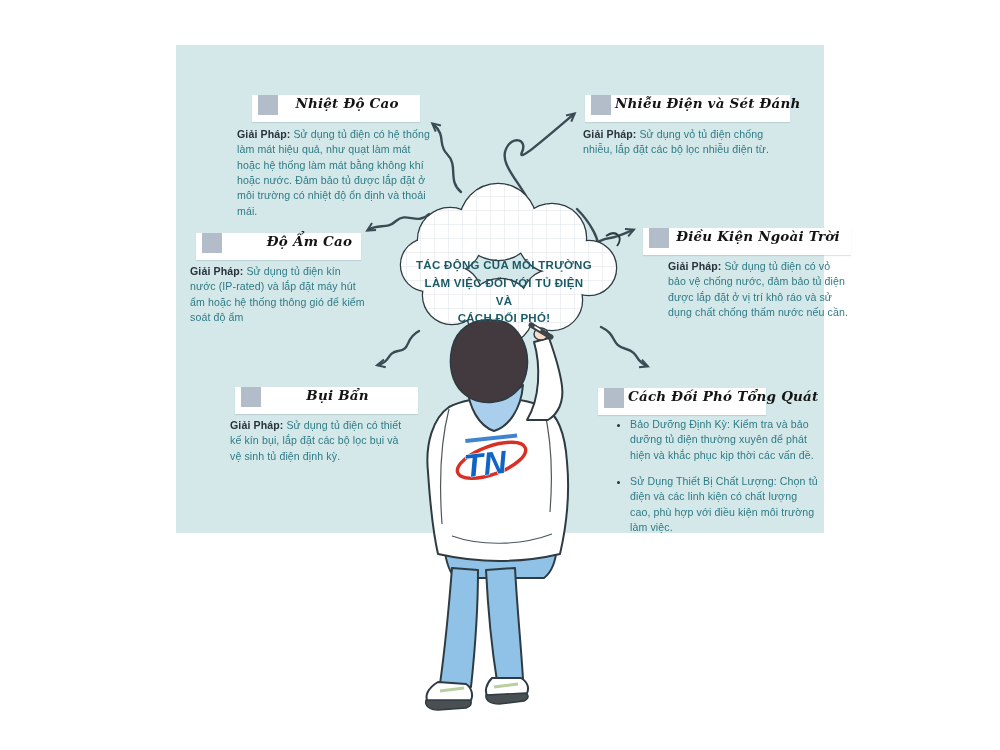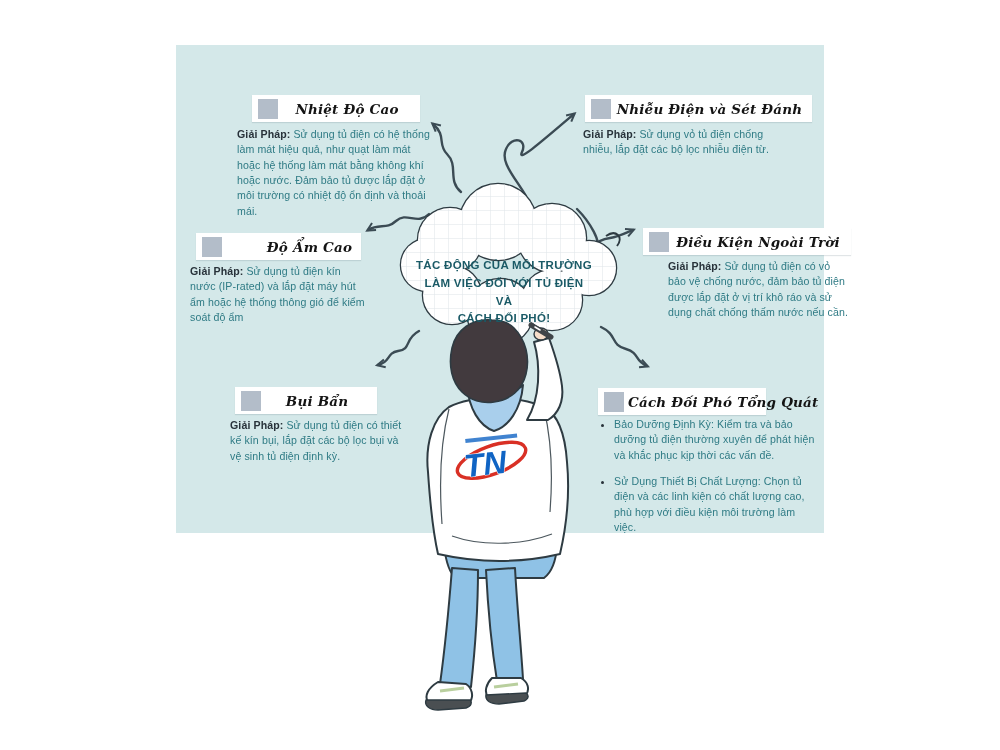--- a/index.html
+++ b/index.html
@@ -9,50 +9,50 @@
   }
   .panel{
     position:absolute;left:176px;top:45px;width:648px;height:488px;
     background:#d4e8e9;z-index:1;
   }
   svg.art{position:absolute;left:0;top:0;z-index:2;pointer-events:none;}
   .layer{position:absolute;left:0;top:0;width:1000px;height:750px;z-index:3;}
 
   .hdr{
     position:absolute;height:27px;background:#ffffff;
-    display:flex;align-items:center;box-shadow:0 1px 1px rgba(90,110,120,.18);
+    display:flex;box-shadow:0 1px 1px rgba(90,110,120,.18);
   }
   .sq{width:20px;height:20px;background:#b3bdc9;margin-left:6px;flex:0 0 auto;}
   .hdr-t{
     flex:1;text-align:center;
     font-family:"DejaVu Serif", serif;font-style:italic;font-weight:600;
     font-size:13.5px;color:#141414;letter-spacing:.2px;white-space:nowrap;
     padding:0 8px 0 4px;
   }
   .body-txt{
     position:absolute;font-size:10.6px;line-height:1.45;color:#2f7b85;
     letter-spacing:.1px;
   }
   .lbl{font-weight:bold;color:#28323a;}
 
   
   .hdr.s1{left:252px;top:95px;width:168px;}
   .bd.s1{left:237px;top:127px;width:196px;}
-  .hdr.s2{left:585px;top:95px;width:227px;}
+  .hdr.s2{left:585px;top:95px;width:205px;}
   .bd.s2{left:583px;top:127px;width:208px;}
   .hdr.s3{left:196px;top:233px;width:165px;gap:40px;}
   .bd.s3{left:190px;top:264px;width:176px;}
   .hdr.s4{left:643px;top:228px;width:208px;}
   .bd.s4{left:668px;top:259px;width:182px;}
-  .hdr.s5{left:235px;top:387px;width:142px;}
+  .hdr.s5{left:235px;top:387px;width:183px;}
   .bd.s5{left:230px;top:418px;width:182px;}
   .hdr.s6{left:598px;top:388px;width:168px;}
   .bd.s6{left:598px;top:417px;width:222px;}
   .bd.s6 ul{margin:0;padding:0 0 0 16px;}
-  .bd.s6 li{margin:0 0 11px 0;}
+  .bd.s6 li{margin:0 0 11px 16px;}
   .bd.s6 li::marker{color:#28323a;}
 
   .cloud-title{
     position:absolute;left:404px;top:236px;width:200px;z-index:3;
     text-align:center;font-weight:bold;font-size:11.5px;line-height:1.55;
     color:#1a5a66;letter-spacing:.3px;white-space:pre-line;margin-top:21px;
   }
 </style>
 </head>
 <body>

